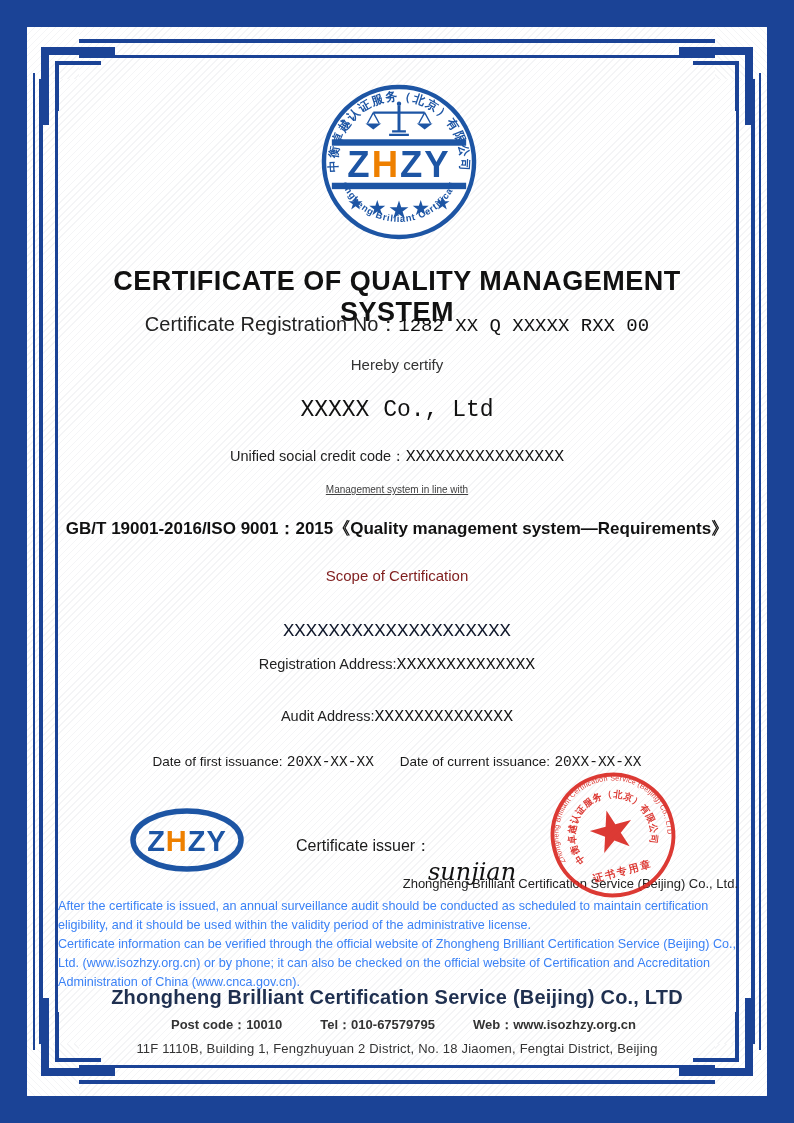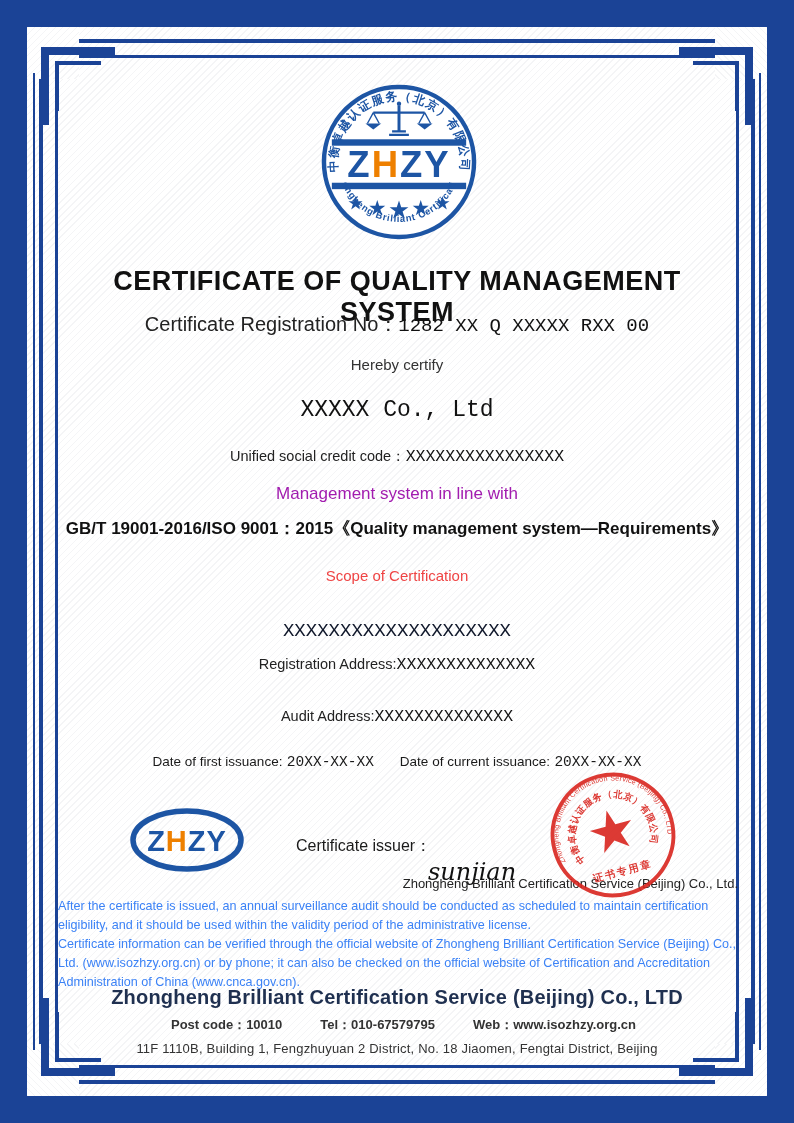--- a/index.html
+++ b/index.html
@@ -142,25 +142,25 @@
 </div>
 
 <div class="cline" style="top:356px;font-size:15px;color:#333;">Hereby certify</div>
 
 <div class="cline mono" style="top:397px;font-size:23px;color:#111;">XXXXX Co., Ltd</div>
 
 <div class="cline" style="top:447px;">
   <span class="small-label">Unified social credit code：</span><span class="x-value mono">XXXXXXXXXXXXXXXX</span>
 </div>
 
-<div class="cline" style="top:484px;font-size:17px;color:#a21caf;">Management system in line with</div>
+<div class="cline" style="top:484px;font-size:10px;color:#404040;text-decoration:underline;">Management system in line with</div>
 
 <div class="cline" style="top:517px;font-size:17px;font-weight:bold;color:#111;">GB/T 19001-2016/ISO 9001：2015《Quality management system—Requirements》</div>
 
-<div class="cline" style="top:567px;font-size:15px;color:#ef4444;">Scope of Certification</div>
+<div class="cline" style="top:567px;font-size:15px;color:#7f1d1d;">Scope of Certification</div>
 
 <div class="cline mono" style="top:620px;font-size:19px;color:#0f172a;">XXXXXXXXXXXXXXXXXXXX</div>
 
 <div class="cline" style="top:655px;">
   <span class="small-label">Registration Address:</span><span class="x-value mono">XXXXXXXXXXXXXX</span>
 </div>
 
 <div class="cline" style="top:707px;">
   <span class="small-label">Audit Address:</span><span class="x-value mono">XXXXXXXXXXXXXX</span>
 </div>

